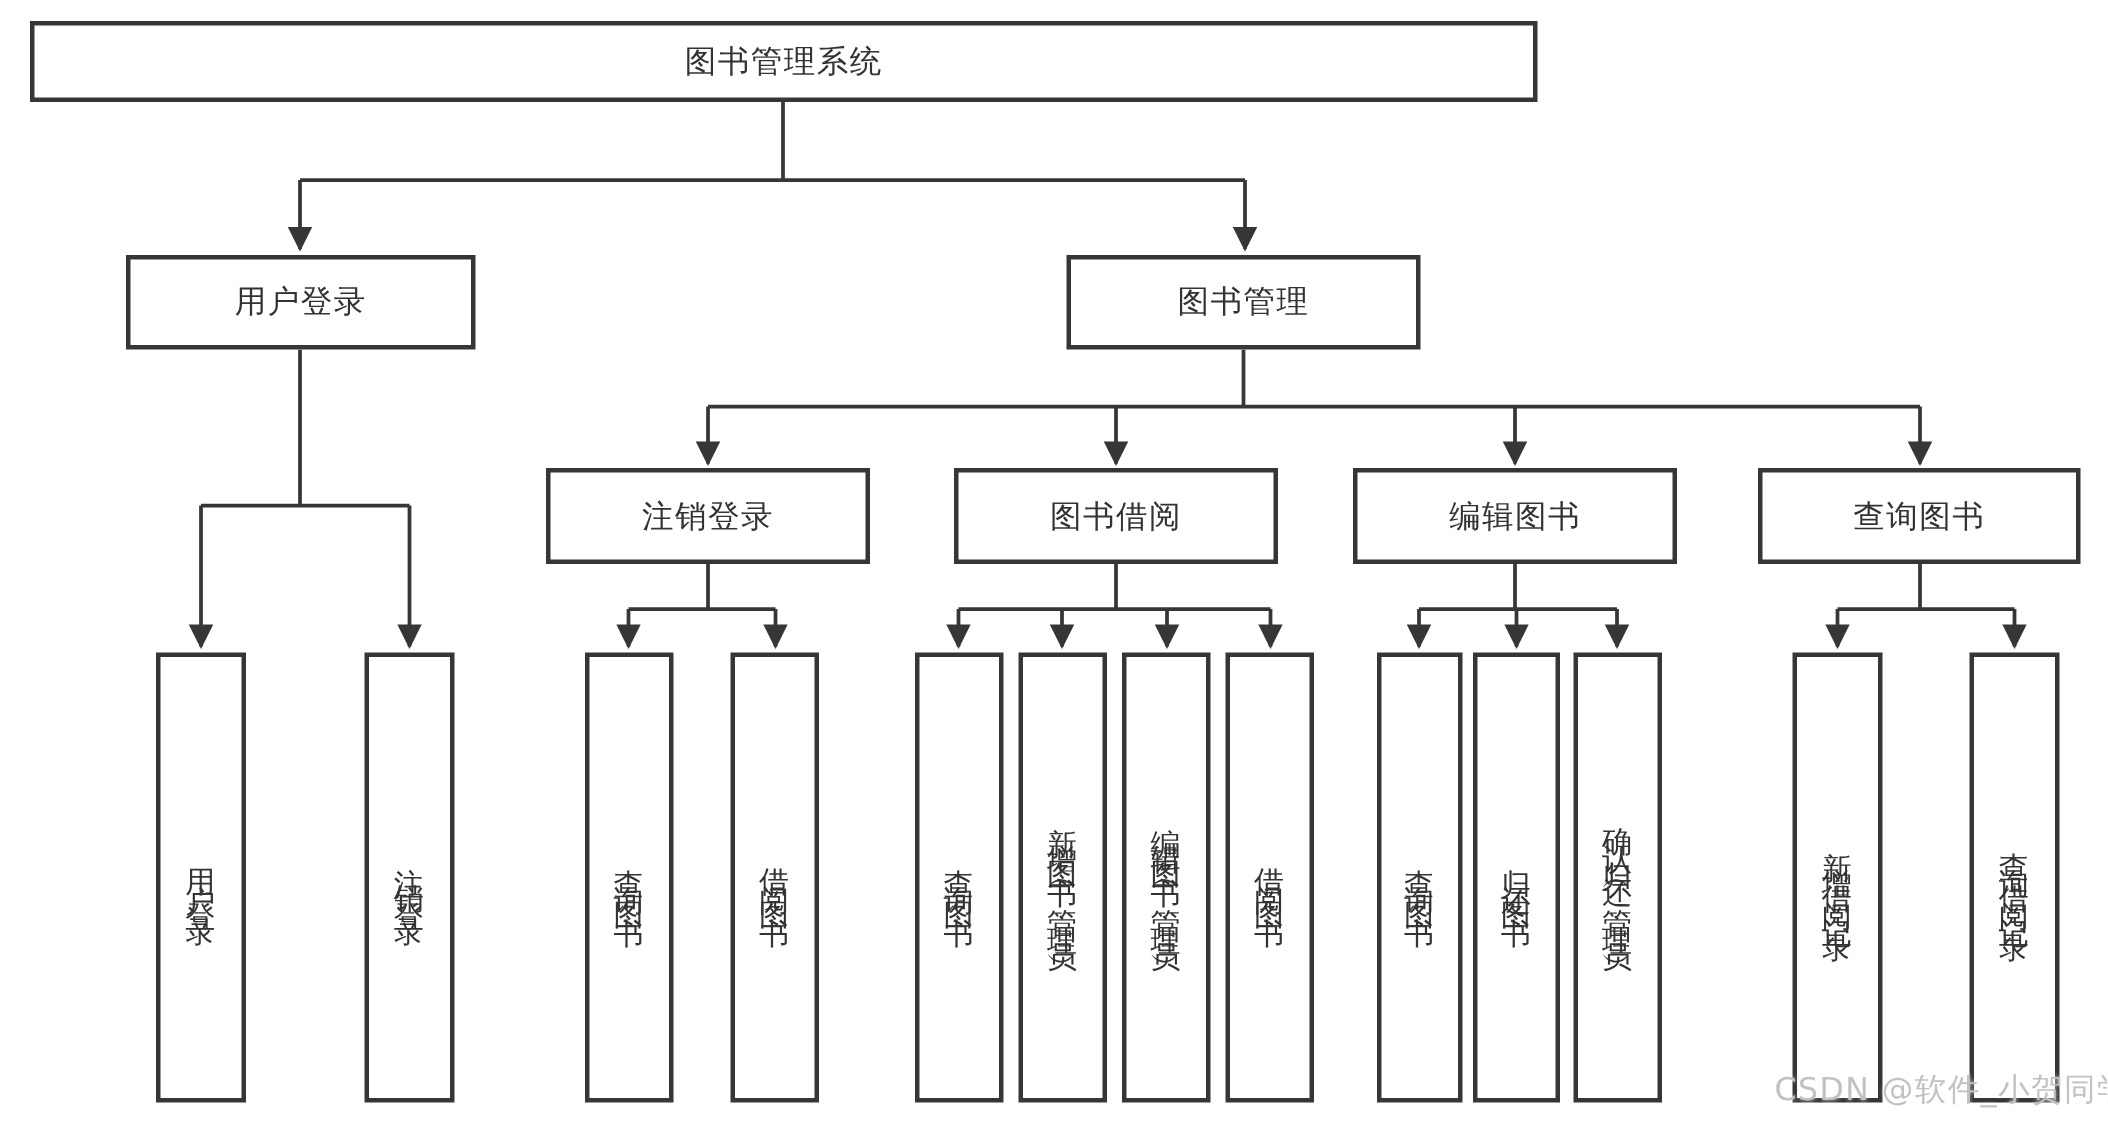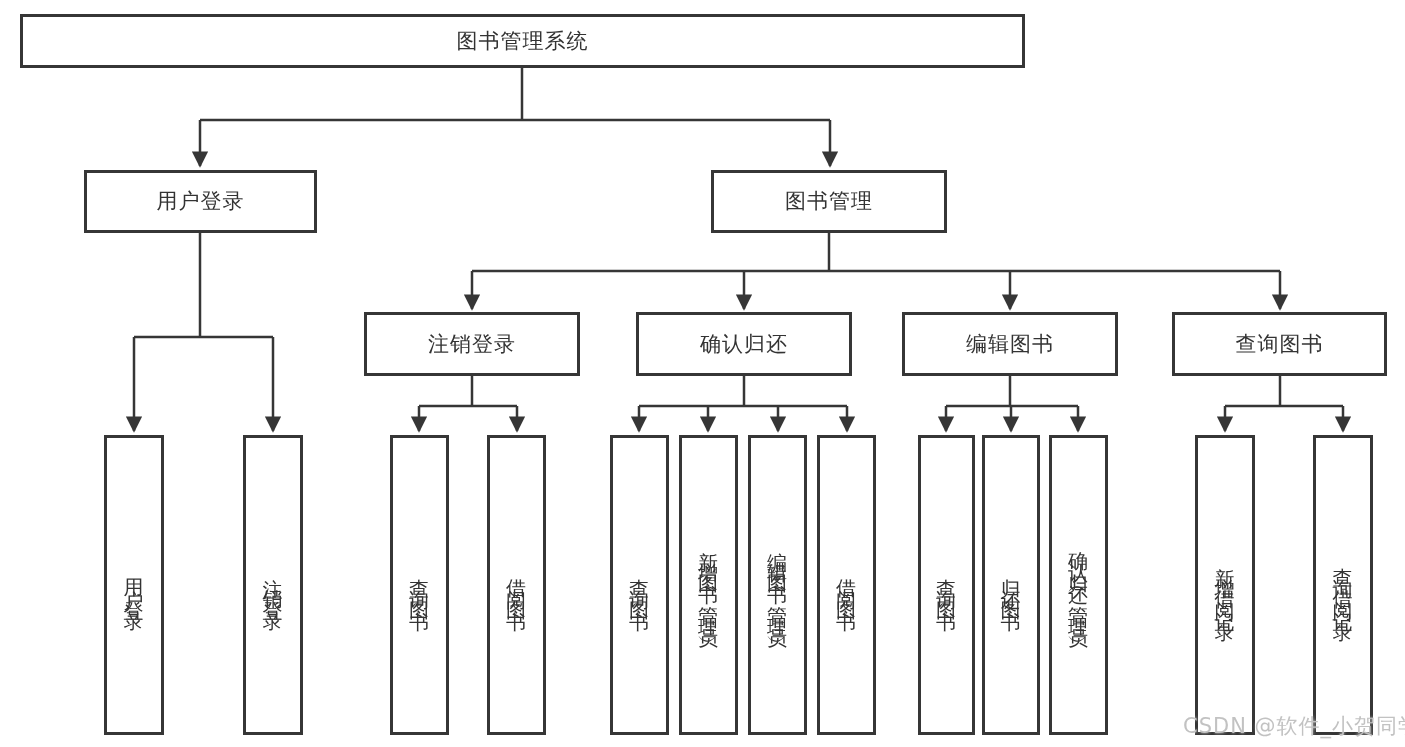--- a/index.html
+++ b/index.html
@@ -113,21 +113,21 @@
       <path d="M1343 406 V431" marker-end="url(#arr)"></path>
     </g>
   </svg>
 
   <div class="box h" style="left:20px;top:14px;width:1005px;height:54px">图书管理系统</div>
 
   <div class="box h" style="left:84px;top:170px;width:233px;height:63px">用户登录</div>
   <div class="box h" style="left:711px;top:170px;width:236px;height:63px">图书管理</div>
 
   <div class="box h" style="left:364px;top:312px;width:216px;height:64px">注销登录</div>
-  <div class="box h" style="left:636px;top:312px;width:216px;height:64px">确认归还</div>
+  <div class="box h" style="left:636px;top:312px;width:216px;height:64px">图书借阅</div>
   <div class="box h" style="left:902px;top:312px;width:216px;height:64px">编辑图书</div>
   <div class="box h" style="left:1172px;top:312px;width:215px;height:64px">查询图书</div>
 
   <div class="box v" style="left:104px;width:60px">用户登录</div>
   <div class="box v" style="left:243px;width:60px">注销登录</div>
 
   <div class="box v" style="left:390px;width:59px">查询图书</div>
   <div class="box v" style="left:487px;width:59px">借阅图书</div>
 
   <div class="box v" style="left:610px;width:59px">查询图书</div>

